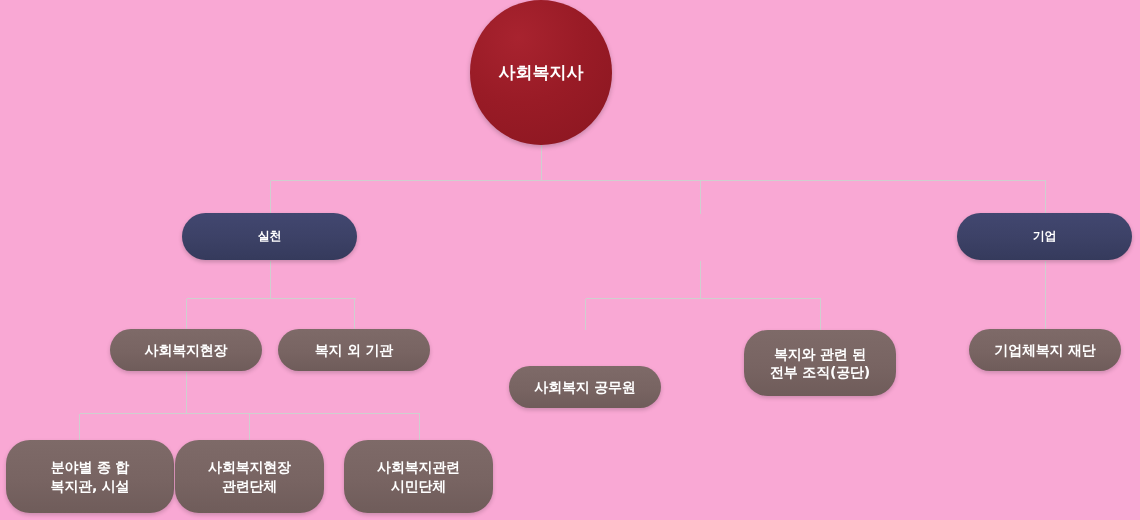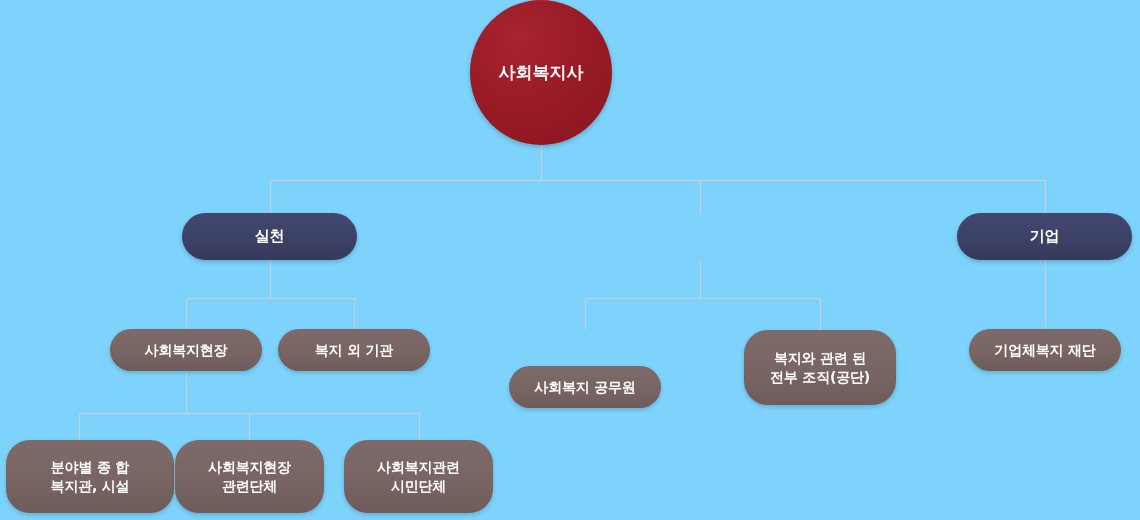--- a/index.html
+++ b/index.html
@@ -9,21 +9,21 @@
     background: #ffffff;
   }
   body {
     font-family: "DejaVu Sans", "Liberation Sans", sans-serif;
   }
 
   #chart-root {
     position: relative;
     width: 1140px;
     height: 520px;
-    background: #7dd3fc;
+    background: #f9a8d4;
     overflow: hidden;
   }
 
   
   #connector-layer {
     position: absolute;
     left: 0;
     top: 0;
     width: 1140px;
     height: 520px;
@@ -54,21 +54,21 @@
     font-size: 17px;
     letter-spacing: 0px;
     box-shadow: 0 2px 5px rgba(0,0,0,0.22);
   }
 
   
   .node-l2 {
     border-radius: 26px;
     background: #3c4166;
     background-image: linear-gradient(180deg, #424770 0%, #3c4166 55%, #353a5c 100%);
-    font-size: 15px;
+    font-size: 12px;
     box-shadow: 0 2px 4px rgba(0,0,0,0.20);
   }
 
   
   .node-l3 {
     border-radius: 22px;
     background: #786462;
     background-image: linear-gradient(180deg, #7e6a68 0%, #786462 55%, #6f5c5a 100%);
     font-size: 14px;
     box-shadow: 0 2px 4px rgba(0,0,0,0.18);
@@ -131,21 +131,21 @@
   </div>
 
   <div class="node node-l3" style="left:278px; top:329px; width:152px; height:42px;">
     <span>복지 외 기관</span>
   </div>
 
   <div class="node node-l3" style="left:509px; top:329px; width:152px; height:42px;margin-top:37px;">
     <span>사회복지 공무원</span>
   </div>
 
-  <div class="node node-l3 two-line" style="left:744px; top:330px; width:152px; height:75px;">
+  <div class="node node-l3 two-line" style="left:744px; top:330px; width:152px; height:66px;">
     <span>복지와 관련 된
 전부 조직(공단)</span>
   </div>
 
   <div class="node node-l3" style="left:969px; top:329px; width:152px; height:42px;">
     <span>기업체복지 재단</span>
   </div>
 
   <div class="node node-l3 two-line" style="left:6px; top:440px; width:168px; height:73px;">
     <span>분야별 종 합

